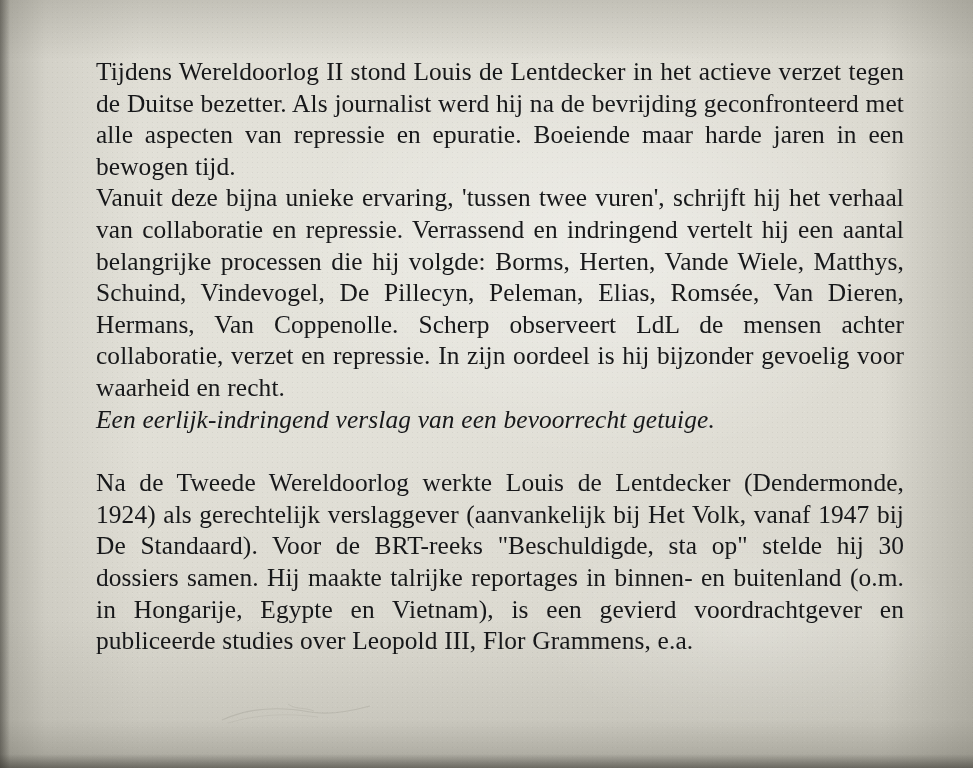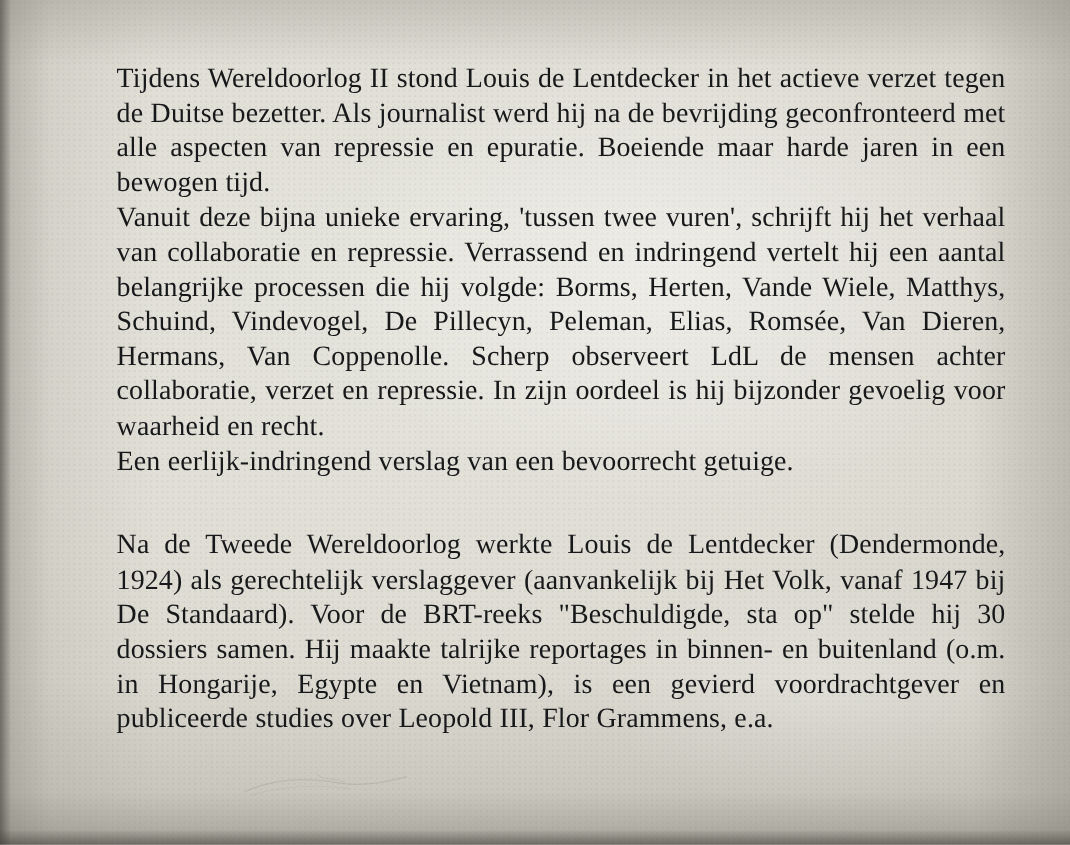--- a/index.html
+++ b/index.html
@@ -67,37 +67,37 @@
     background-image:
       radial-gradient(rgba(90,90,85,0.25) 0.6px, rgba(0,0,0,0) 0.9px),
       radial-gradient(rgba(255,255,255,0.30) 0.5px, rgba(0,0,0,0) 0.9px);
     background-size: 5px 5px, 7px 7px;
     background-position: 0 0, 3px 2px;
     pointer-events: none;
   }
 
   #text-area {
     position: absolute;
-    left: 106px;
+    left: 96px;
     top: 56px;
     width: 808px;
   }
   .para {
     margin: 0;
     color: #17181a;
     font-size: 25.4px;
     line-height: 31.6px;
     letter-spacing: 0.1px;
     text-align: justify;
     text-justify: inter-word;
     word-spacing: 0.2px;
   }
   .para.blurb-a { margin-bottom: 0; }
   .para.blurb-b { margin-bottom: 0; }
-  .para.blurb-c { margin-bottom: 13px; }
+  .para.blurb-c { margin-bottom: 0; font-style: italic; }
   .spacer-gap { height: 32px; }
 
   
   #pencil-mark {
     position: absolute;
     left: 218px;
     top: 700px;
     width: 160px;
     height: 26px;
     opacity: 0.30;

